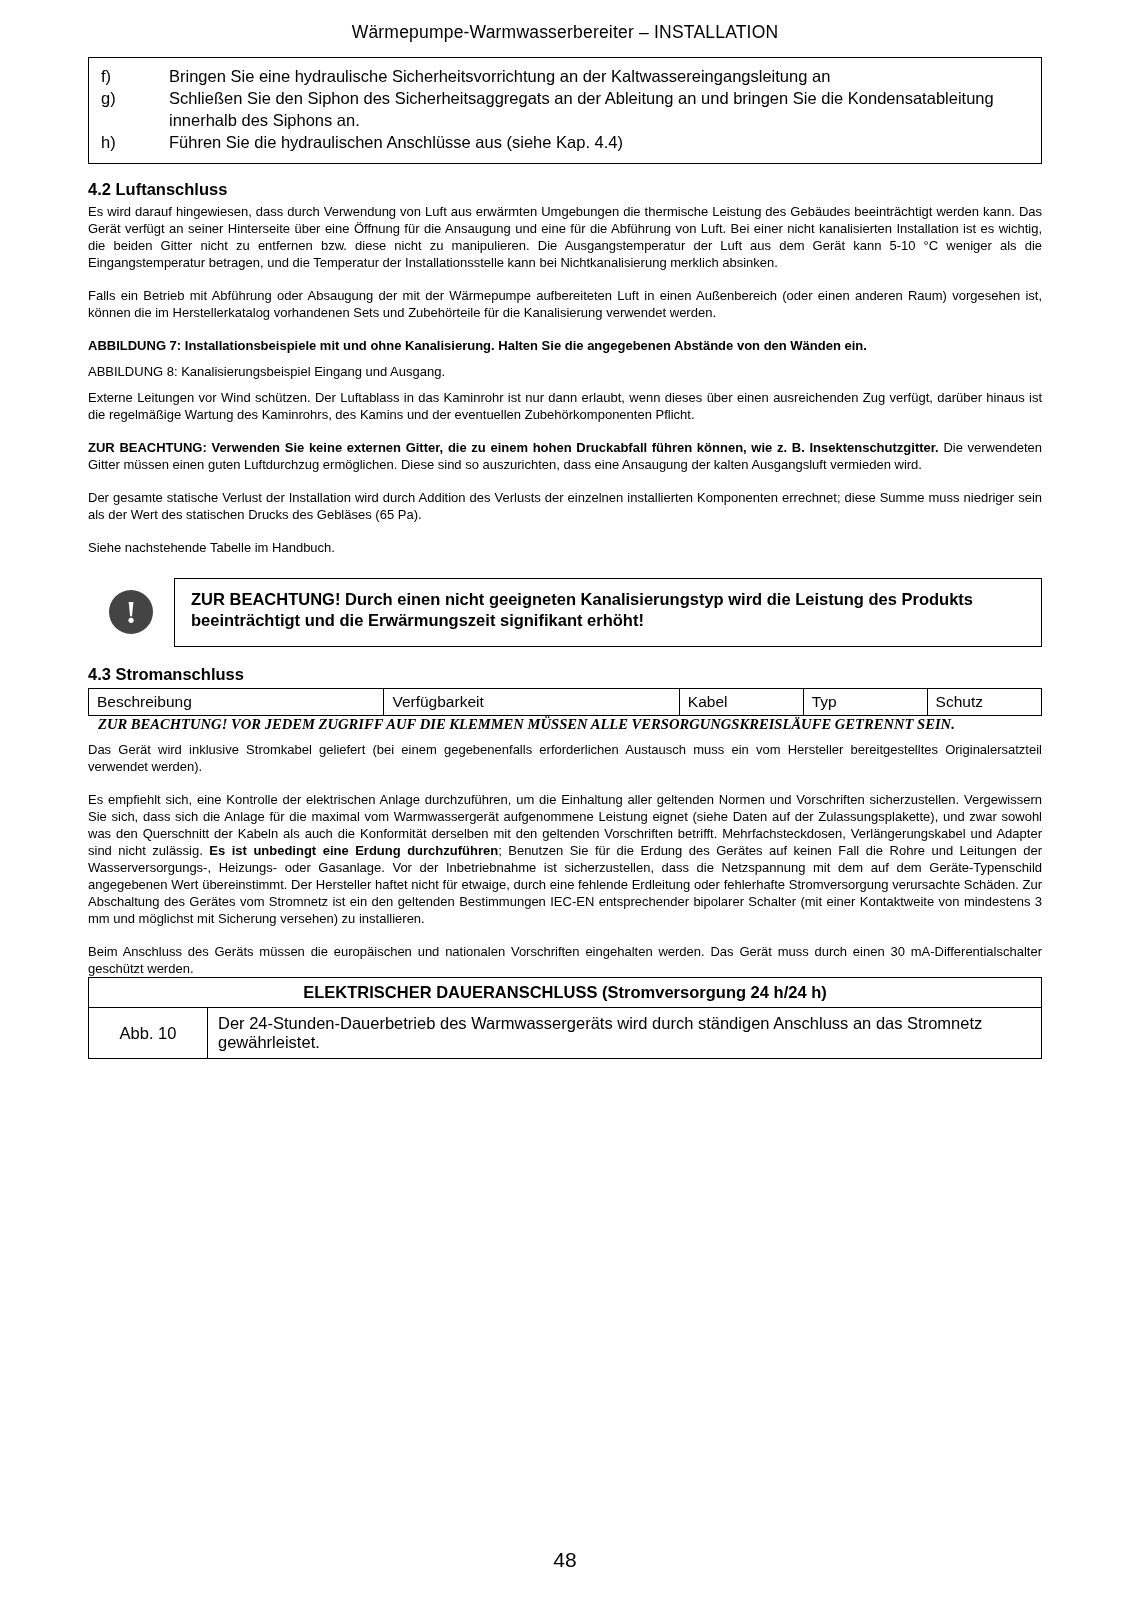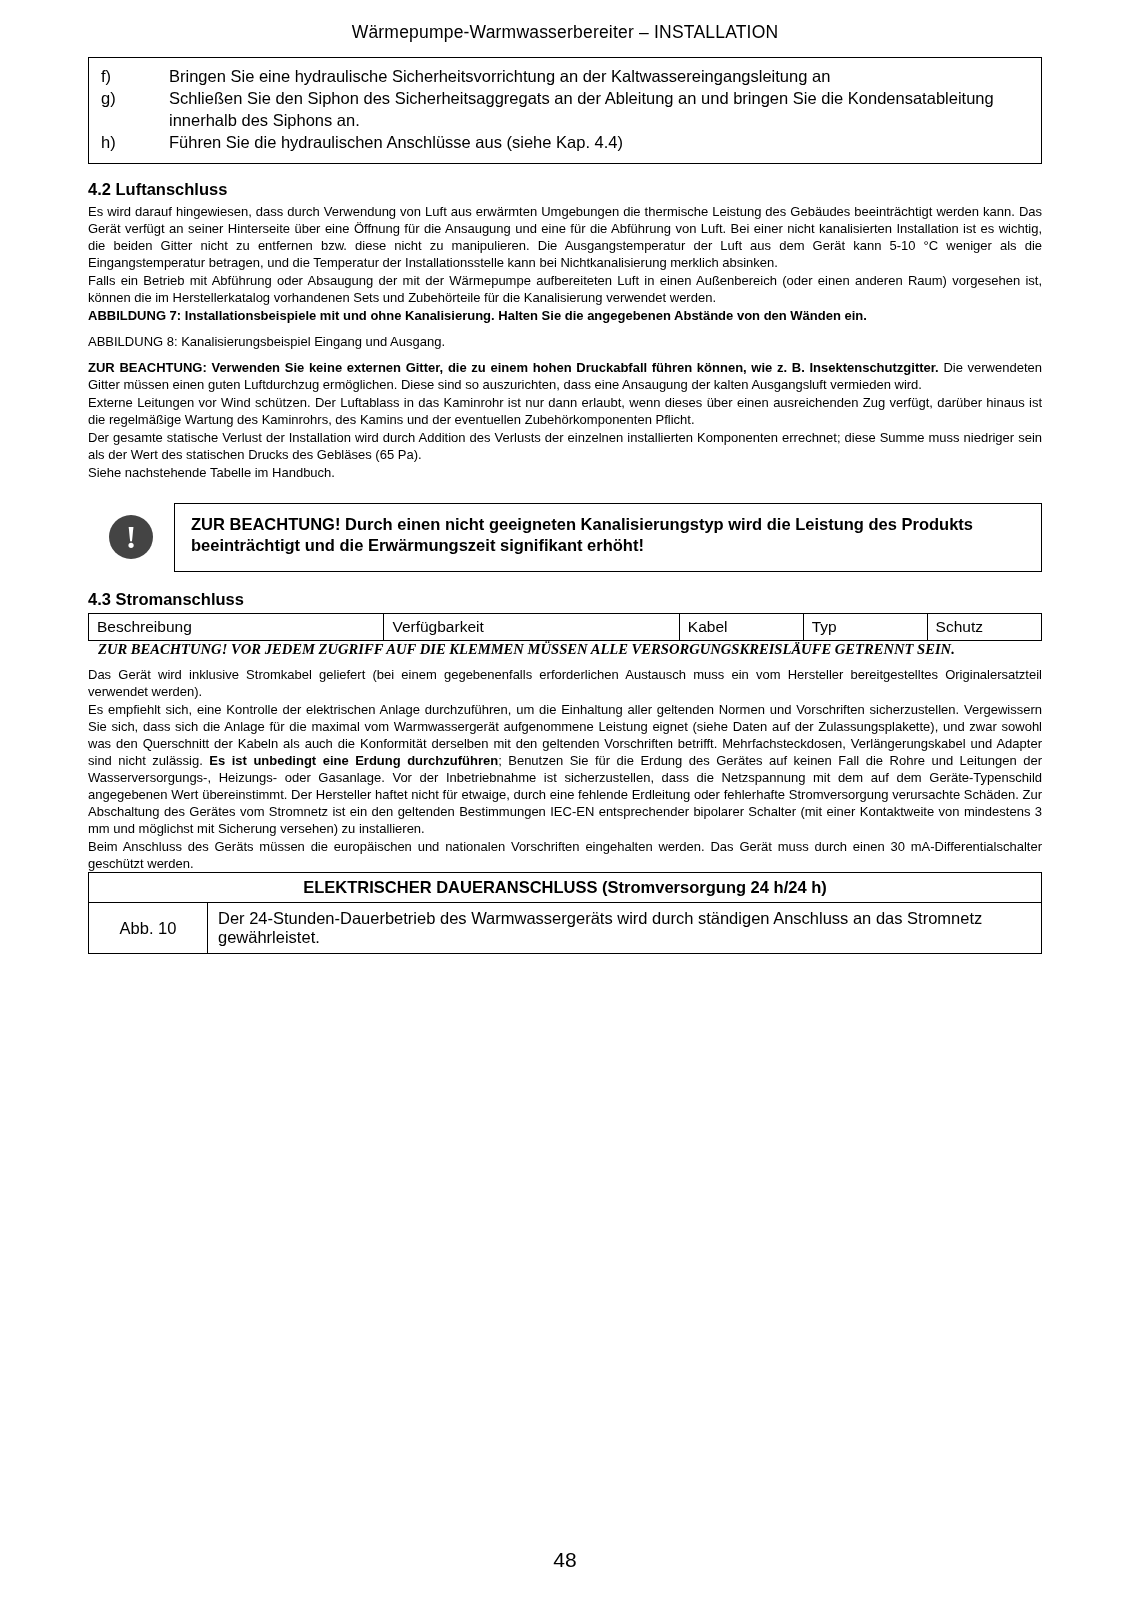--- a/index.html
+++ b/index.html
@@ -54,21 +54,21 @@
     font-size: 16.5px;
     font-weight: bold;
     margin: 6px 0 4px 0;
   }
   p.body {
     font-size: 13px;
     line-height: 1.31;
     margin: 0 0 0 0;
     text-align: justify;
   }
-  p.body + p.body { margin-top: 1px; }
+  p.body + p.body { margin-top: 16px; }
   .bold { font-weight: bold; }
   .indent-block {
     margin-left: 26px;
     margin-right: 0;
   }
   .small-gap { height: 9px; }
   
   .warn-wrap {
     display: flex;
     align-items: center;
@@ -173,22 +173,22 @@
   </div>
 
   <h2 class="section">4.2 Luftanschluss</h2>
 
   <p class="body">Es wird darauf hingewiesen, dass durch Verwendung von Luft aus erwärmten Umgebungen die thermische Leistung des Gebäudes beeinträchtigt werden kann. Das Gerät verfügt an seiner Hinterseite über eine Öffnung für die Ansaugung und eine für die Abführung von Luft. Bei einer nicht kanalisierten Installation ist es wichtig, die beiden Gitter nicht zu entfernen bzw. diese nicht zu manipulieren. Die Ausgangstemperatur der Luft aus dem Gerät kann 5-10 °C weniger als die Eingangstemperatur betragen, und die Temperatur der Installationsstelle kann bei Nichtkanalisierung merklich absinken.</p>
   <p class="body">Falls ein Betrieb mit Abführung oder Absaugung der mit der Wärmepumpe aufbereiteten Luft in einen Außenbereich (oder einen anderen Raum) vorgesehen ist, können die im Herstellerkatalog vorhandenen Sets und Zubehörteile für die Kanalisierung verwendet werden.</p>
   <p class="body bold">ABBILDUNG 7: Installationsbeispiele mit und ohne Kanalisierung. Halten Sie die angegebenen Abstände von den Wänden ein.</p>
   <div class="small-gap"></div>
   <p class="body"> ABBILDUNG 8: Kanalisierungsbeispiel Eingang und Ausgang.</p>
   <div class="small-gap"></div>
+  <p class="body">Externe Leitungen vor Wind schützen. Der Luftablass in das Kaminrohr ist nur dann erlaubt, wenn dieses über einen ausreichenden Zug verfügt, darüber hinaus ist die regelmäßige Wartung des Kaminrohrs, des Kamins und der eventuellen Zubehörkomponenten Pflicht.</p>
   <p class="body indent-block"><span class="bold">ZUR BEACHTUNG: Verwenden Sie keine externen Gitter, die zu einem hohen Druckabfall führen können, wie z. B. Insektenschutzgitter.</span><span> Die verwendeten Gitter müssen einen guten Luftdurchzug ermöglichen. Diese sind so auszurichten, dass eine Ansaugung der kalten Ausgangsluft vermieden wird.</span></p>
-  <p class="body">Externe Leitungen vor Wind schützen. Der Luftablass in das Kaminrohr ist nur dann erlaubt, wenn dieses über einen ausreichenden Zug verfügt, darüber hinaus ist die regelmäßige Wartung des Kaminrohrs, des Kamins und der eventuellen Zubehörkomponenten Pflicht.</p>
   <p class="body">Der gesamte statische Verlust der Installation wird durch Addition des Verlusts der einzelnen installierten Komponenten errechnet; diese Summe muss niedriger sein als der Wert des statischen Drucks des Gebläses (65 Pa).</p>
   <p class="body">Siehe nachstehende Tabelle im Handbuch.</p>
 
   <div class="warn-wrap">
     <div class="warn-icon">
       <div class="excl">!</div>
     </div>
     <div class="warn-box">ZUR BEACHTUNG! Durch einen nicht geeigneten Kanalisierungstyp wird die Leistung des Produkts beeinträchtigt und die Erwärmungszeit signifikant erhöht!</div>
   </div>
 

